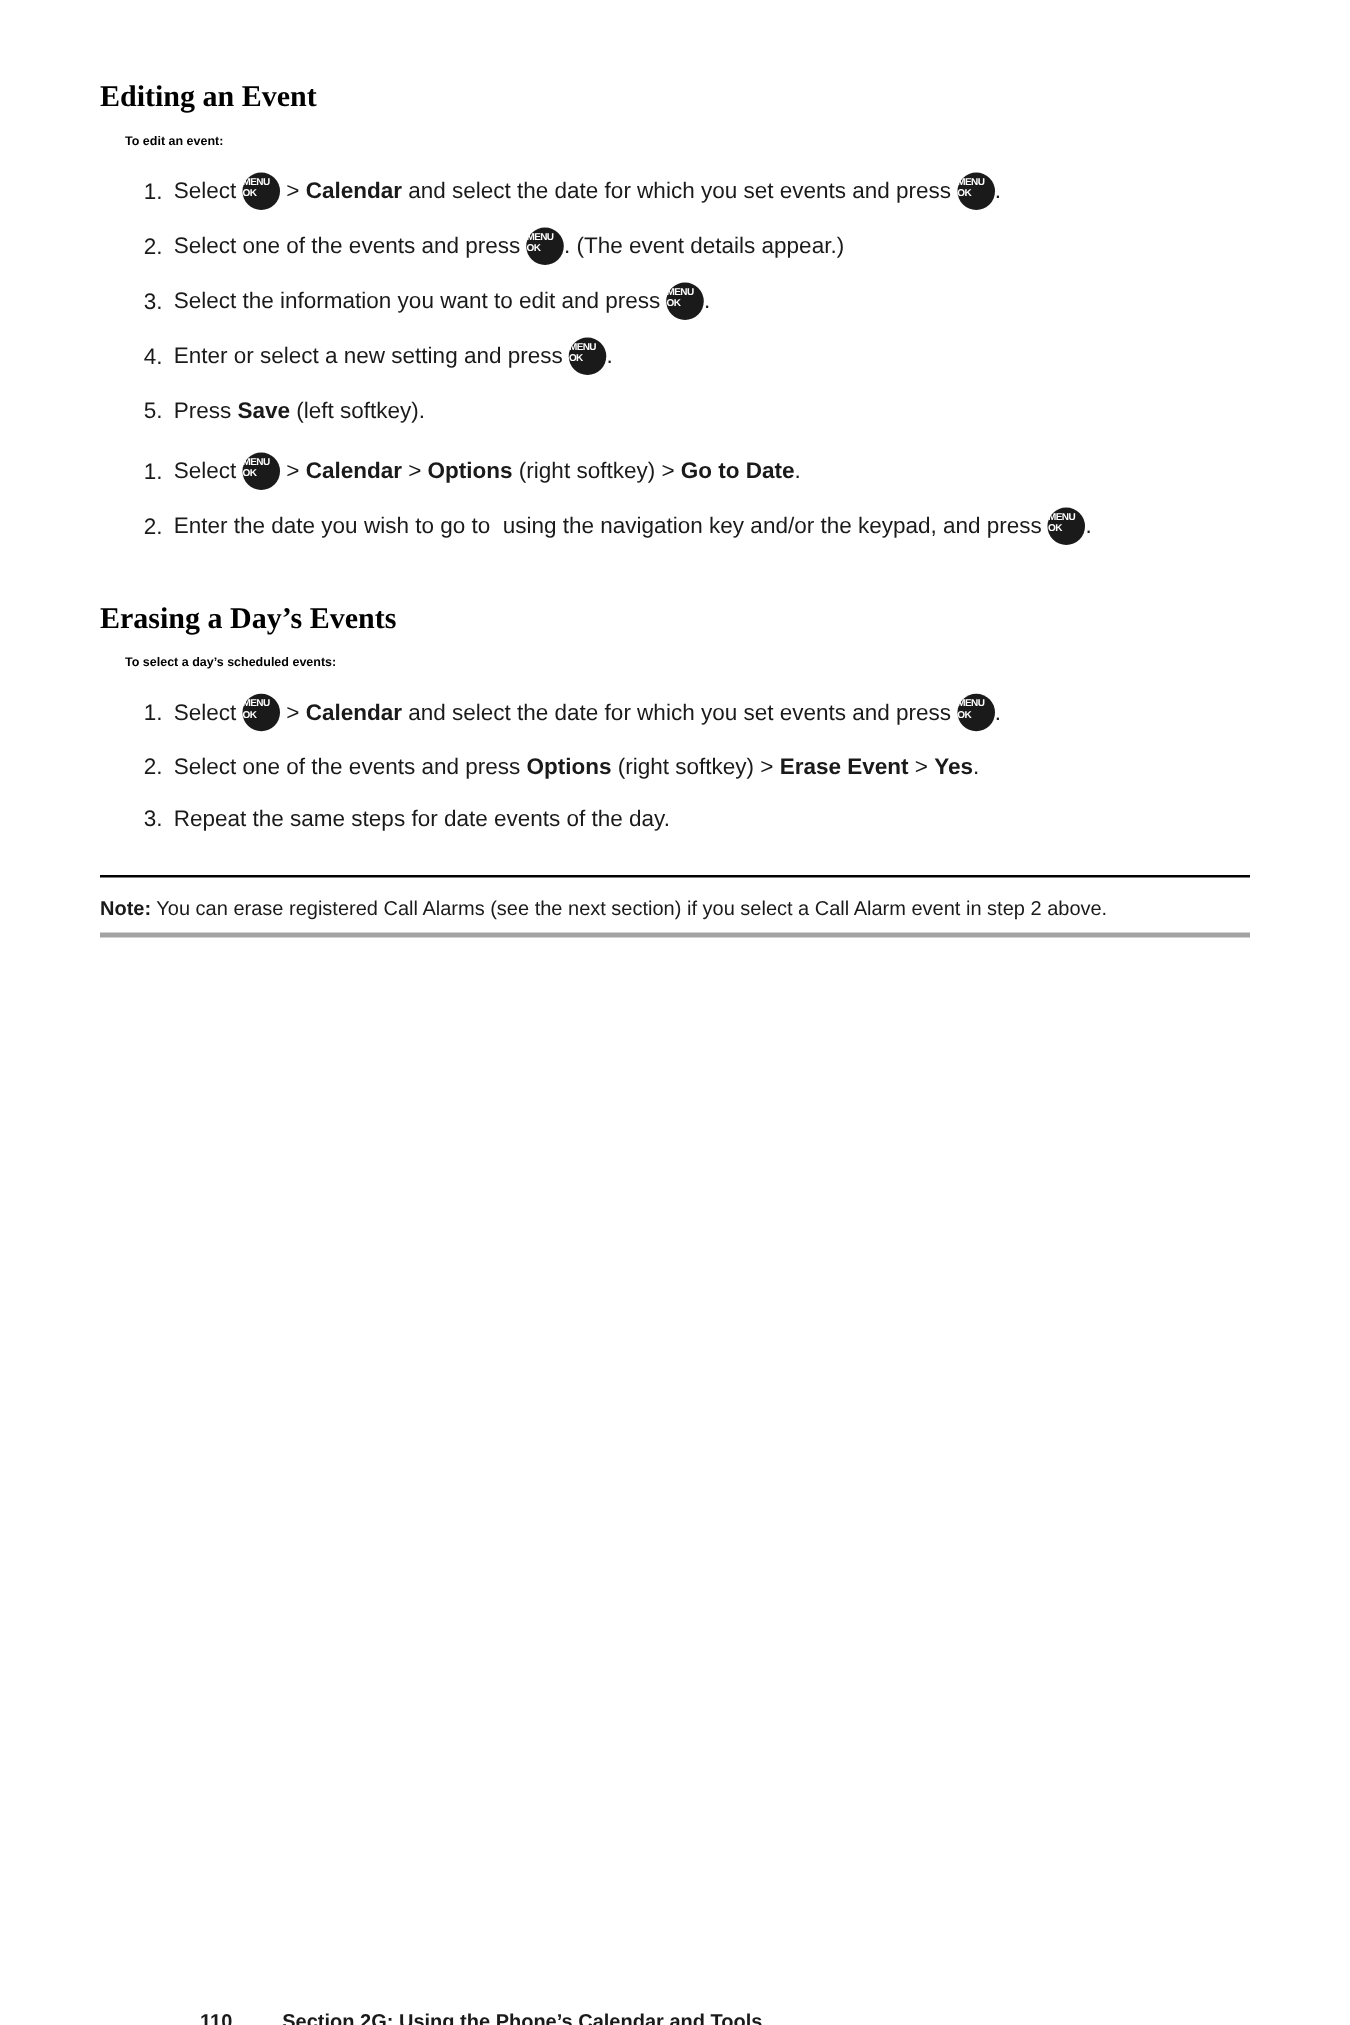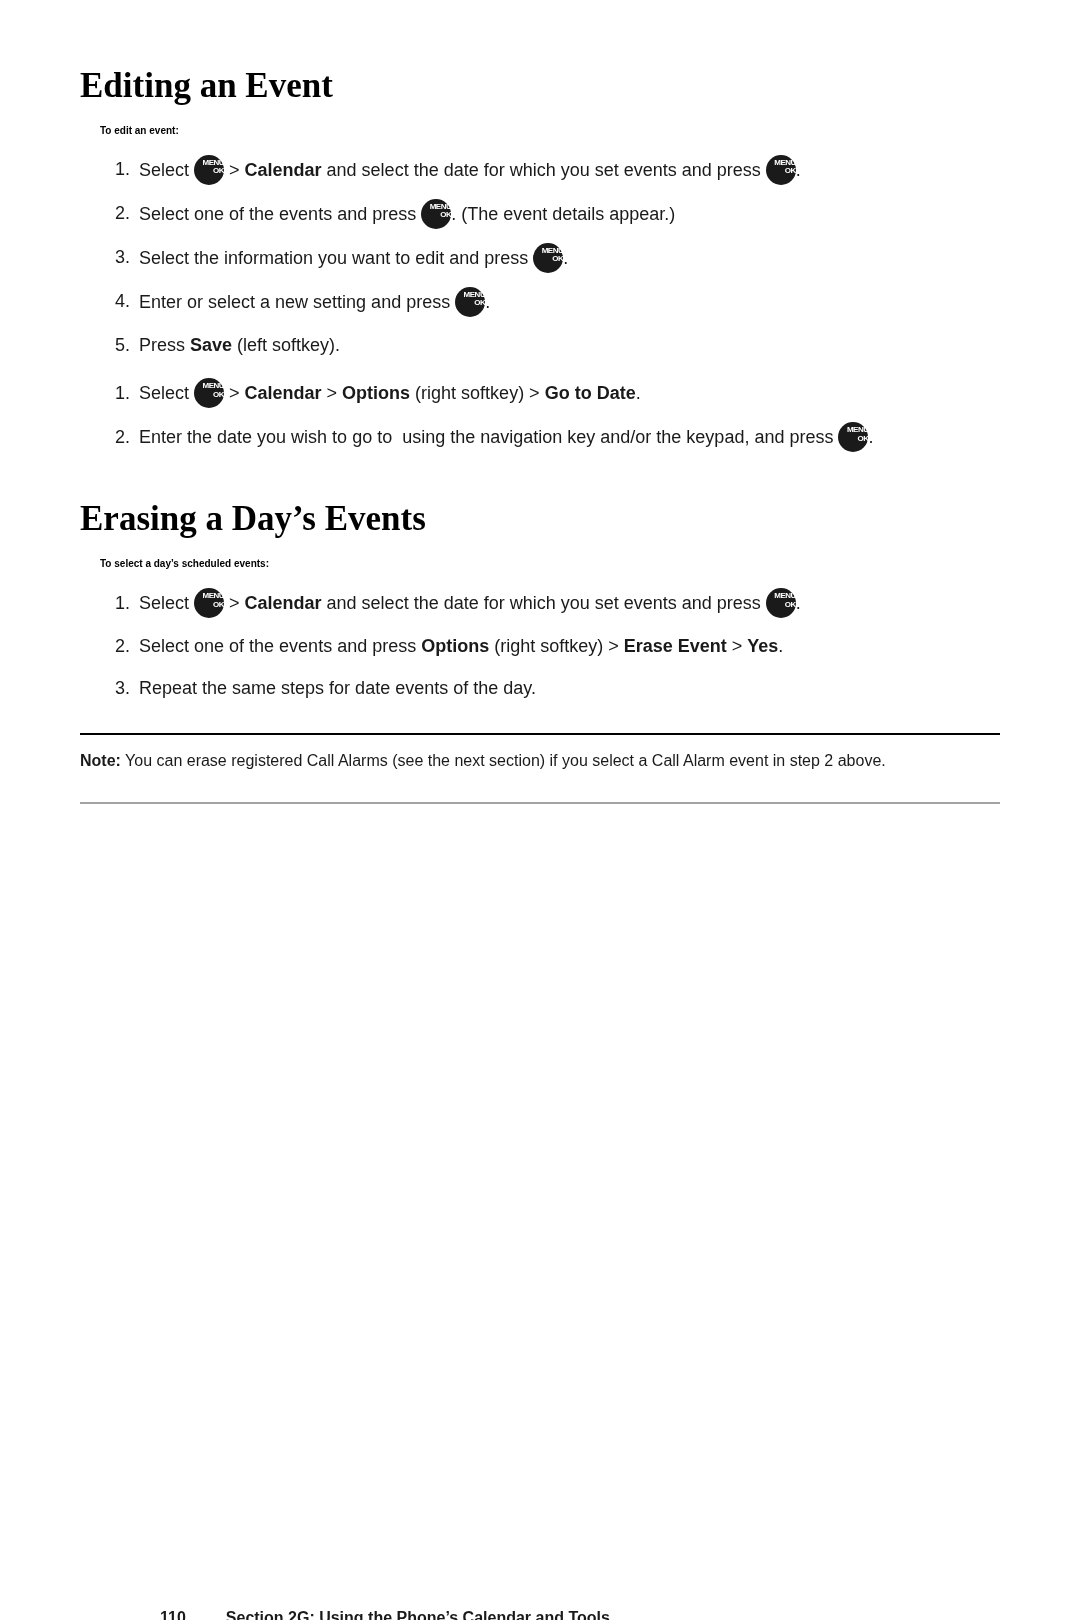--- a/index.html
+++ b/index.html
@@ -13,21 +13,21 @@
       font-family: Georgia, 'Times New Roman', serif;
       font-size: 18px;
       color: #1a1a1a;
       width: 1080px;
       min-height: 1620px;
       padding: 60px 80px 60px 80px;
       line-height: 1.5;
     }
 
     .section-title {
-      font-size: 35px;
+      font-size: 24px;
       font-weight: bold;
       font-family: Georgia, serif;
       margin-bottom: 10px;
       margin-top: 40px;
       color: #000;
     }
 
     .section-title:first-child {
       margin-top: 0;
     }
@@ -54,36 +54,36 @@
       padding-left: 4px;
       line-height: 1.55;
     }
 
     .menu-icon {
       display: inline-block;
       background: #1a1a1a;
       border-radius: 50%;
       width: 30px;
       height: 30px;
-      text-align: right;
+      text-align: left;
       line-height: 30px;
       color: #fff;
       font-size: 10px;
       font-weight: bold;
       font-family: Arial, sans-serif;
       vertical-align: middle;
       position: relative;
       top: -1px;
       letter-spacing: -0.5px;
     }
 
     .note-box {
       border-top: 2px solid #000;
-      border-bottom: 2px solid #a3a3a3;
-      padding: 14px 0 29px 0;
+      border-bottom: 4px solid #a3a3a3;
+      padding: 14px 0 6px 0;
       margin-top: 30px;
       margin-bottom: 30px;
       font-size: 16px;
       font-family: Arial, sans-serif;
       line-height: 1.5;
       color: #1a1a1a;
     }
 
     .footer {
       position: absolute;

